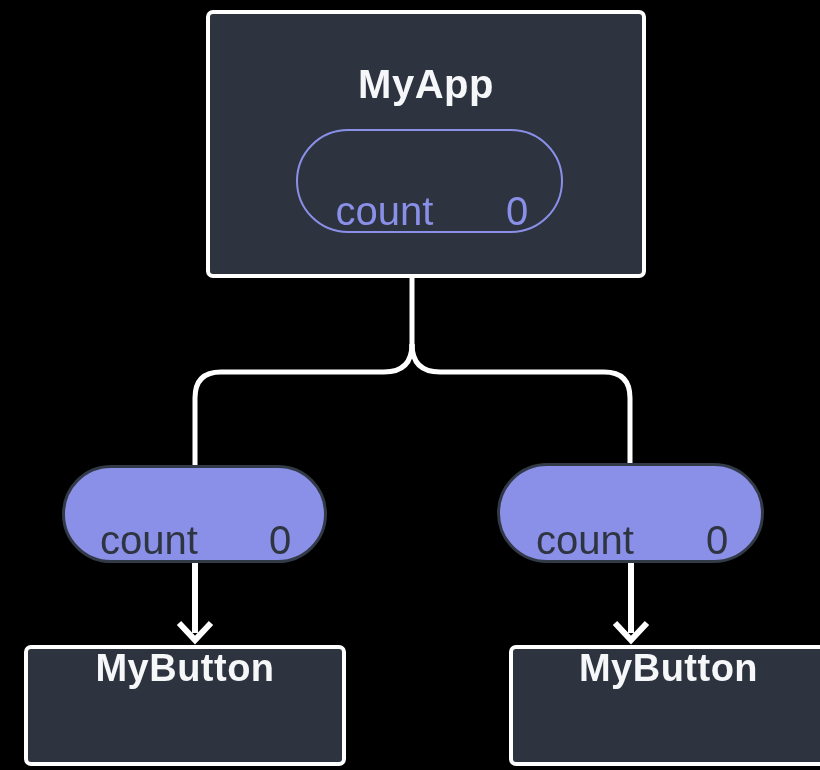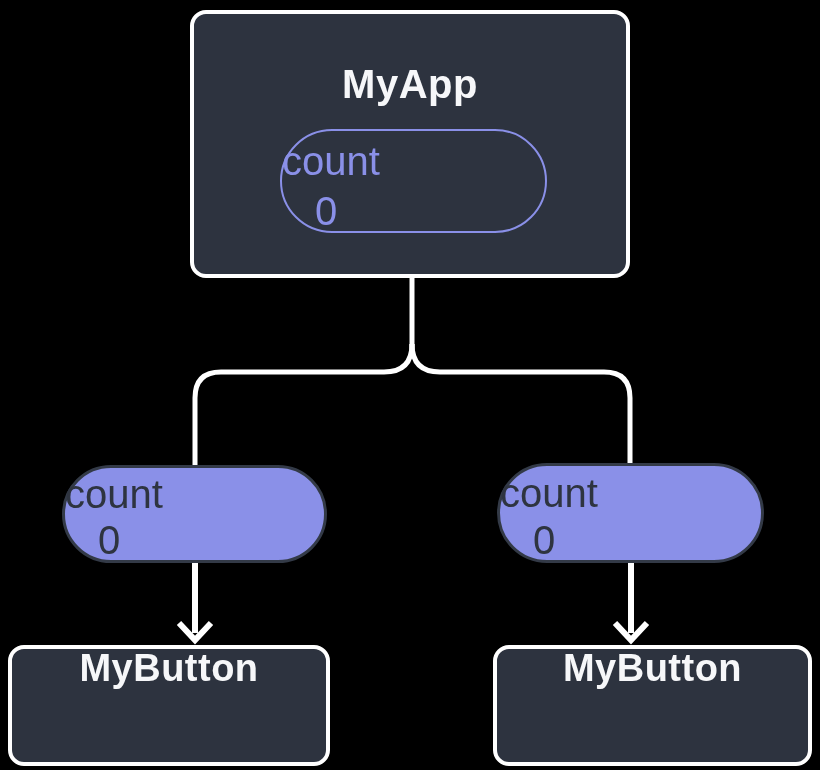--- a/index.html
+++ b/index.html
@@ -14,33 +14,34 @@
   .connectors{position:absolute;left:0;top:0;width:820px;height:770px;}
   .connectors path{fill:none;stroke:var(--connector,#fff);}
   .flow-line{stroke-width:5px;}
   .arrow-shaft{stroke-width:6px;}
   .arrow-head{stroke-width:6px;stroke-linejoin:miter;}
 
   .node{
     position:absolute;box-sizing:border-box;
     background:var(--node-fill,#2d333f);
     border:4px solid var(--node-border,#fff);
-    border-radius:16px;
+    border-radius:7px;
+    margin-left:16px;
   }
   .node-title{
     color:var(--node-text,#f6f7f9);
     font-size:40px;font-weight:600;line-height:1;
     text-align:center;letter-spacing:.5px;
   }
   #root-node{left:190px;top:10px;width:440px;height:268px;}
   #root-title{position:absolute;left:0;right:0;top:50px;}
 
   .pill{
-    display:flex;align-items:flex-start;box-sizing:border-box;
-    font-size:40px;line-height:1;flex-direction:column;
+    display:flex;align-items:flex-end;box-sizing:border-box;
+    font-size:40px;line-height:1;
   }
   .pill-seg{display:flex;align-items:center;justify-content:center;}
   .pill-seg.label{flex:1;}
   .pill-seg.value{width:88px;}
 
   .state-pill{
     position:absolute;left:86px;top:115px;width:267px;height:104px;
     border:2.5px solid var(--accent-purple,#8a90e8);
     border-radius:52px;
     color:var(--accent-purple,#8a90e8);

